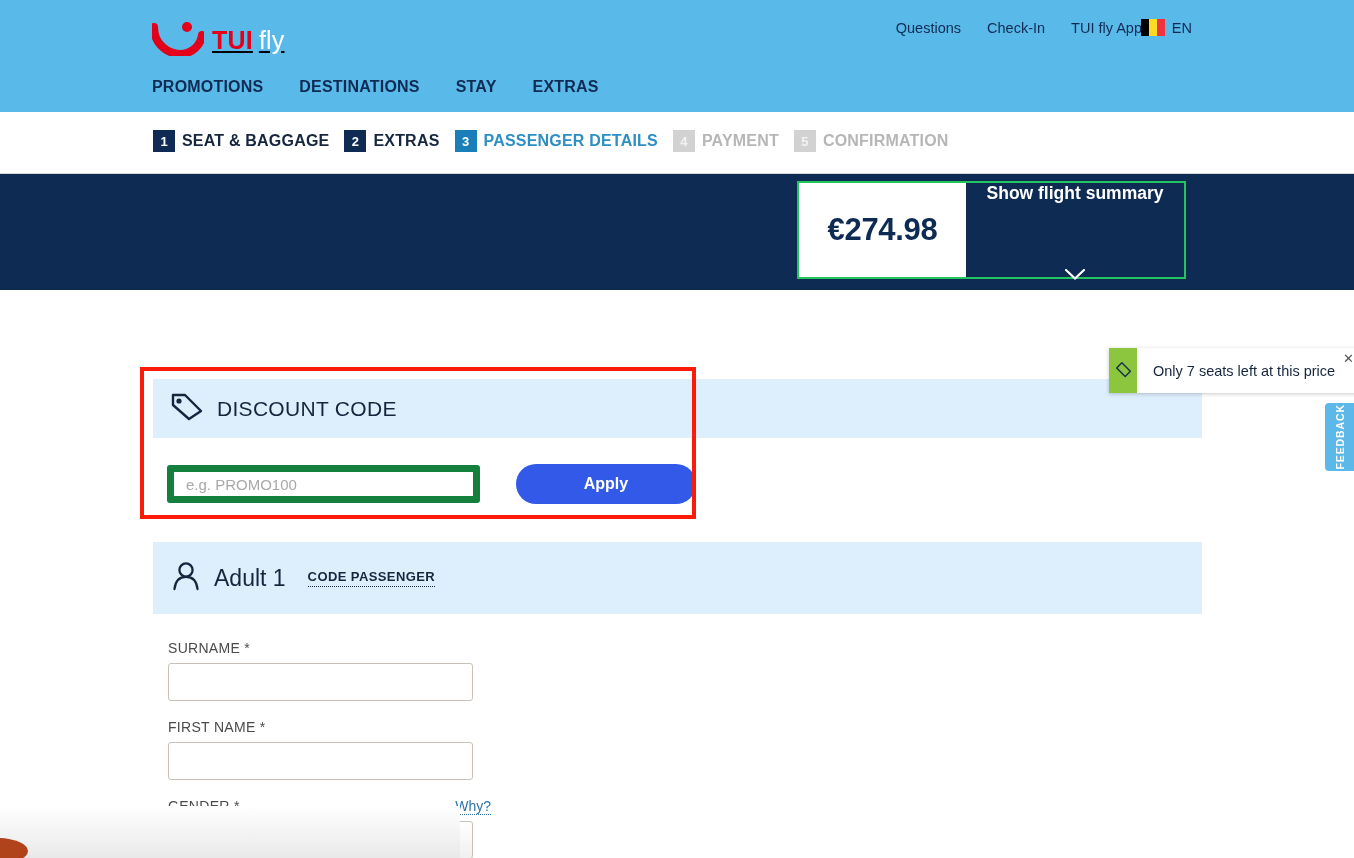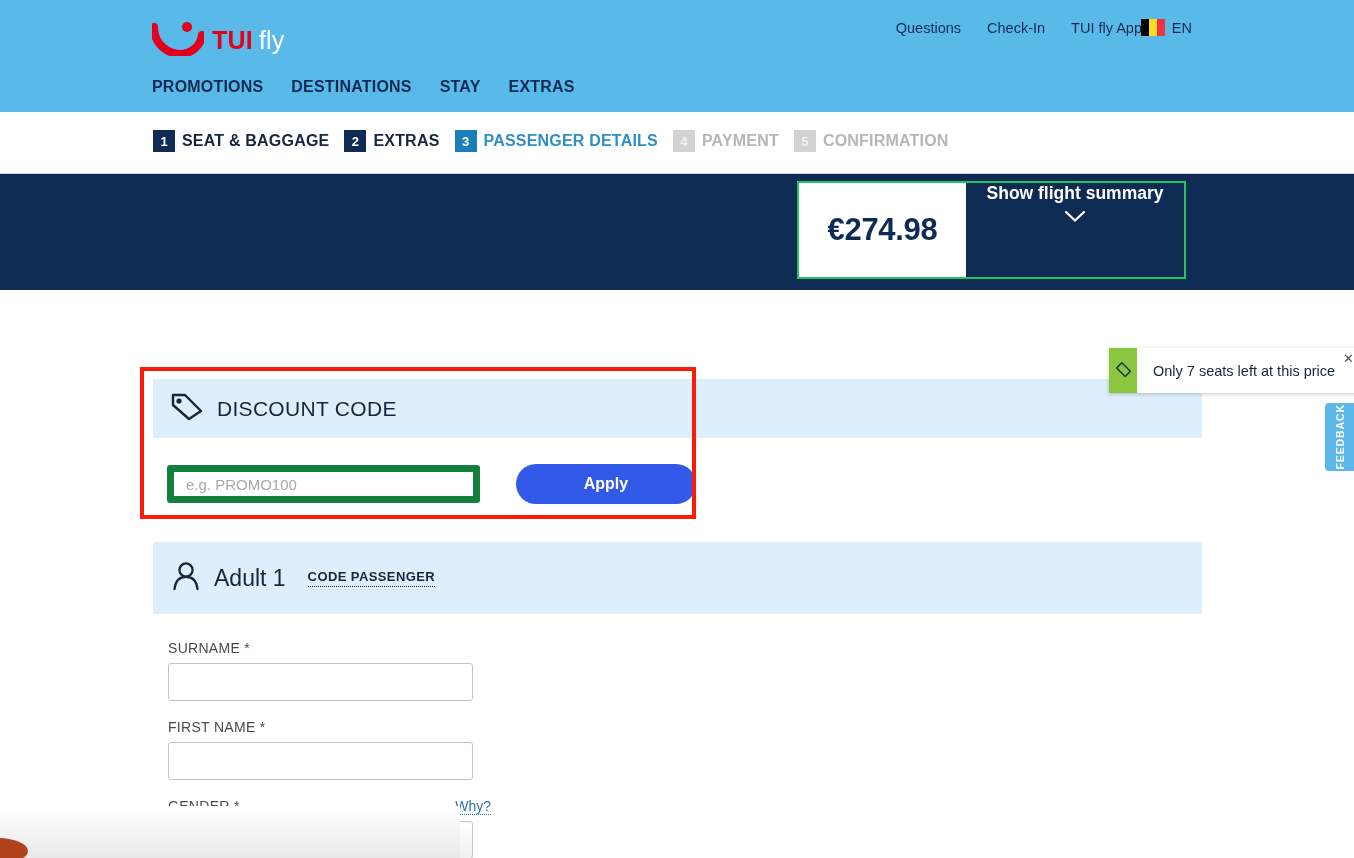--- a/index.html
+++ b/index.html
@@ -9,21 +9,21 @@
     background: #ffffff;
     overflow: hidden;
   }
   #page { position: relative; width: 1354px; height: 858px; background: #fff; }
 
   
   .site-header {
     position: absolute; left: 0; top: 0; width: 1354px; height: 112px;
     background: #59b9e8;
   }
-  .logo-wrap { position: absolute; left: 152px; top: 16px; display: flex; align-items: flex-end; height: 40px; }
+  .logo-wrap { position: absolute; left: 152px; top: 16px; display: flex; align-items: flex-end; height: 40px; text-decoration: underline; }
   .logo-smile { position: relative; width: 52px; height: 34px; margin-right: 8px; }
   .logo-text { font-size: 25px; font-weight: bold; letter-spacing: .2px; line-height: 1; padding-bottom: 3px; }
   .logo-tui { color: #e2001a; }
   .logo-fly { color: #ffffff; font-weight: normal; }
 
   .util-nav {
     position: absolute; right: 162px; top: 20px;
     display: flex; align-items: center; gap: 26px;
     font-size: 14.5px; color: #0f2b54;
   }
@@ -31,21 +31,21 @@
   .lang-wrap { position: absolute; right: 162px; top: 19px; display: flex; align-items: center; gap: 7px; }
   .flag-be { width: 24px; height: 17px; display: flex; border: 0; }
   .flag-be i { flex: 1 1 auto; display: block; }
   .flag-k { background: #000000; }
   .flag-y { background: #fdda24; }
   .flag-r { background: #ef3340; }
   .lang-code { font-size: 14.5px; color: #0f2b54; }
 
   .main-nav {
     position: absolute; left: 152px; top: 78px;
-    display: flex; gap: 28px;
+    display: flex; gap: 36px;
     font-size: 16px; font-weight: bold; color: #0f2b54;
     letter-spacing: .2px;
     text-align: center;
   }
   .main-nav a { color: #0f2b54; text-decoration: none; }
 
   
   .stepper-bar {
     position: absolute; left: 0; top: 112px; width: 1354px; height: 62px;
     background: #ffffff; border-bottom: 1px solid #d8d8d8;
@@ -74,21 +74,21 @@
     display: flex; height: 98px;
     border: 2px solid #22c55e;
   }
   .price-amount {
     background: #ffffff; color: #0e2b54;
     display: flex; align-items: center; justify-content: center;
     width: 167px; font-size: 31px; font-weight: bold; letter-spacing: -.3px;
   }
   .price-toggle {
     background: #0e2b54; color: #ffffff;
-    display: flex; flex-direction: column; align-items: center; justify-content: flex-start;
+    display: flex; flex-direction: column; align-items: center; justify-content: space-between;
     width: 218px; gap: 4px; cursor: pointer;
   }
   .price-toggle .ptxt { font-size: 17.5px; font-weight: bold; }
   .chev { display: block; width: 20px; height: 11px; }
 
   .red-outline {
     position: absolute; left: 140px; top: 367px;
     width: 556px; height: 152px;
     border: 4px solid #fa1b09;
     z-index: 6; pointer-events: none;

